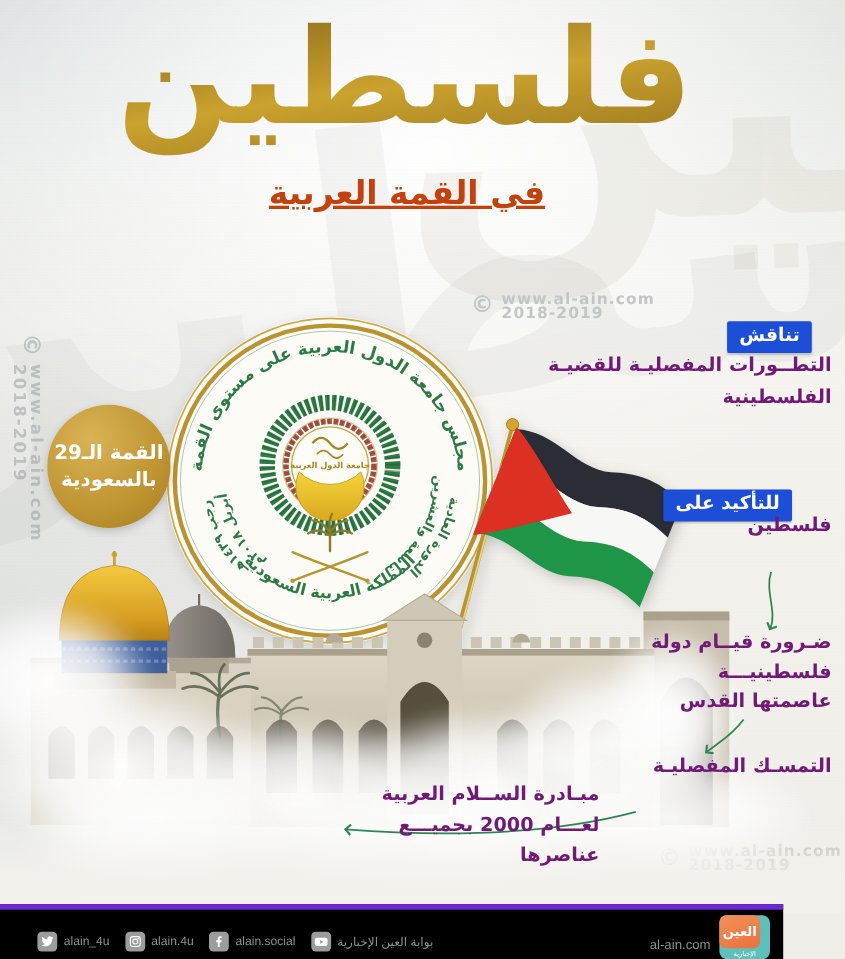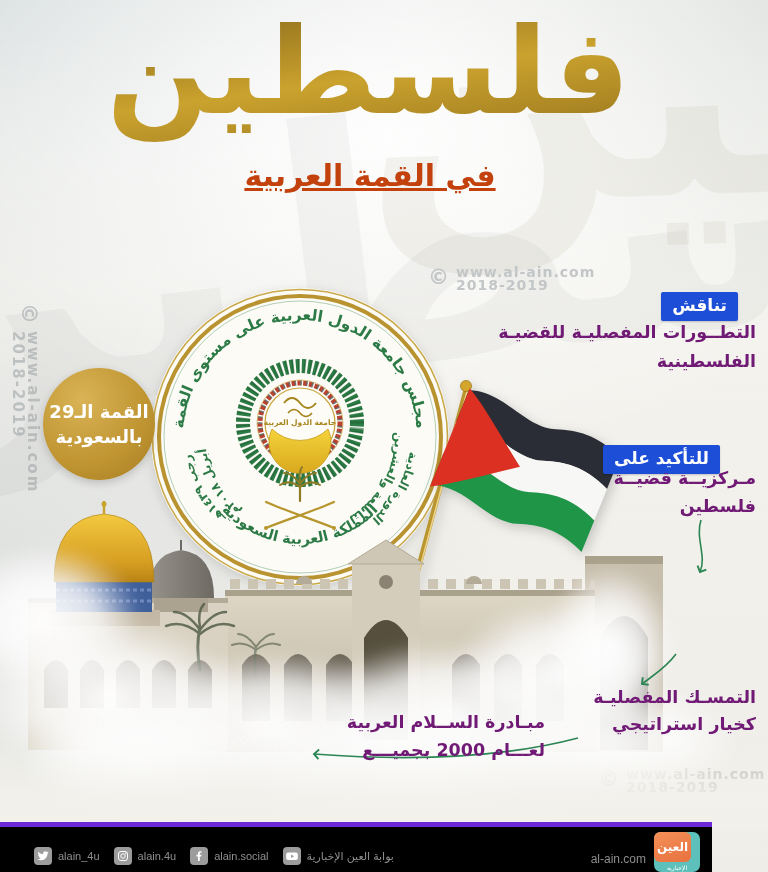--- a/index.html
+++ b/index.html
@@ -286,60 +286,64 @@
   <div class="fade"></div>
 
   <div class="gbadge" style="right:30px;top:292px;">تناقش</div>
   <div class="item lh29" style="right:12px;top:318px;">
     <span>التطــورات المفصليـة للقضيـة</span>
     <span>الفلسطينية</span>
   </div>
 
   <div class="gbadge" style="right:48px;top:445px;">للتأكيد على</div>
   <div class="item lh28" style="right:12px;top:464px;">
-    <span>مـركزيــة قضيــة</span>
     <span>فلسطين</span>
   </div>
 
   <svg class="conn" style="left:692px;top:518px;" width="20" height="60" viewBox="0 0 20 60">
     <defs>
         <marker id="arr1" markerWidth="7" markerHeight="7" refX="3.5" refY="3.5" orient="auto">
       <path d="M0.5,0.5 L3.5,3.5 L0.5,6.5" fill="none" stroke="#2c8653" stroke-width="1.2"></path>
         </marker>
       </defs>
     <path d="M9,2 C3,20 15,38 8,54" fill="none" stroke="#2c8653" stroke-width="1.6" marker-end="url(#arr1)"></path>
   </svg>
 
+  <div class="item lh27" style="right:12px;top:571px;">
+    <span>ضـرورة قيــام دولة</span>
+    <span>فلسطينيـــة</span>
+    <span>عاصمتها القدس</span>
+  </div>
 
   <svg class="conn" style="left:634px;top:652px;" width="46" height="40" viewBox="0 0 46 40">
     <defs>
         <marker id="arr2" markerWidth="7" markerHeight="7" refX="3.5" refY="3.5" orient="auto">
       <path d="M0.5,0.5 L3.5,3.5 L0.5,6.5" fill="none" stroke="#2c8653" stroke-width="1.2"></path>
         </marker>
       </defs>
     <path d="M42,2 C32,16 18,24 8,32" fill="none" stroke="#2c8653" stroke-width="1.6" marker-end="url(#arr2)"></path>
   </svg>
 
   <div class="item lh27" style="right:12px;top:684px;">
     <span>التمسـك المفصليـة</span>
-    <span>كخيار استراتيجي</span>
   </div>
 
   <svg class="conn" style="left:300px;top:730px;" width="285" height="32" viewBox="0 0 285 32">
     <defs>
         <marker id="arr3" markerWidth="7" markerHeight="7" refX="3.5" refY="3.5" orient="auto">
       <path d="M0.5,0.5 L3.5,3.5 L0.5,6.5" fill="none" stroke="#2c8653" stroke-width="1.2"></path>
         </marker>
       </defs>
     <path d="M278,8 C210,26 120,32 14,24" fill="none" stroke="#2c8653" stroke-width="1.6" marker-end="url(#arr3)"></path>
   </svg>
 
   <div class="item lh28" style="right:223px;top:708px;text-align:right;">
     <span>مبـادرة الســلام العربية</span>
     <span>لعـــام 2000 بجميـــع</span>
+    <span>عناصرها</span>
   </div>
 
   <div class="footer">
     <div class="social">
       <div class="soc">
         <span class="ic">
           <svg width="12" height="12" viewBox="0 0 24 24">
               <path fill="#fff" d="M23.4,4.8c-.8.37-1.7.62-2.6.73.94-.56,1.65-1.45,2-2.5-.88.52-1.85.9-2.88,1.1C19,3.1,17.8,2.5,16.5,2.5c-2.5,0-4.5,2.03-4.5,4.53,0,.36.04.7.11,1.04C8.3,7.87,4.95,6.06,2.7,3.3c-.4.68-.62,1.46-.62,2.3,0,1.57.8,2.96,2,3.77-.74-.02-1.44-.22-2.05-.56v.06c0,2.2,1.56,4.03,3.64,4.45-.38.1-.78.16-1.2.16-.29,0-.57-.03-.85-.08.58,1.8,2.26,3.11,4.25,3.15-1.56,1.22-3.52,1.95-5.65,1.95-.37,0-.73-.02-1.08-.06,2,1.29,4.4,2.04,6.97,2.04,8.36,0,12.93-6.93,12.93-12.93v-.59C21.9,6.52,22.76,5.73,23.4,4.8Z"></path>
             </svg>
         </span>

